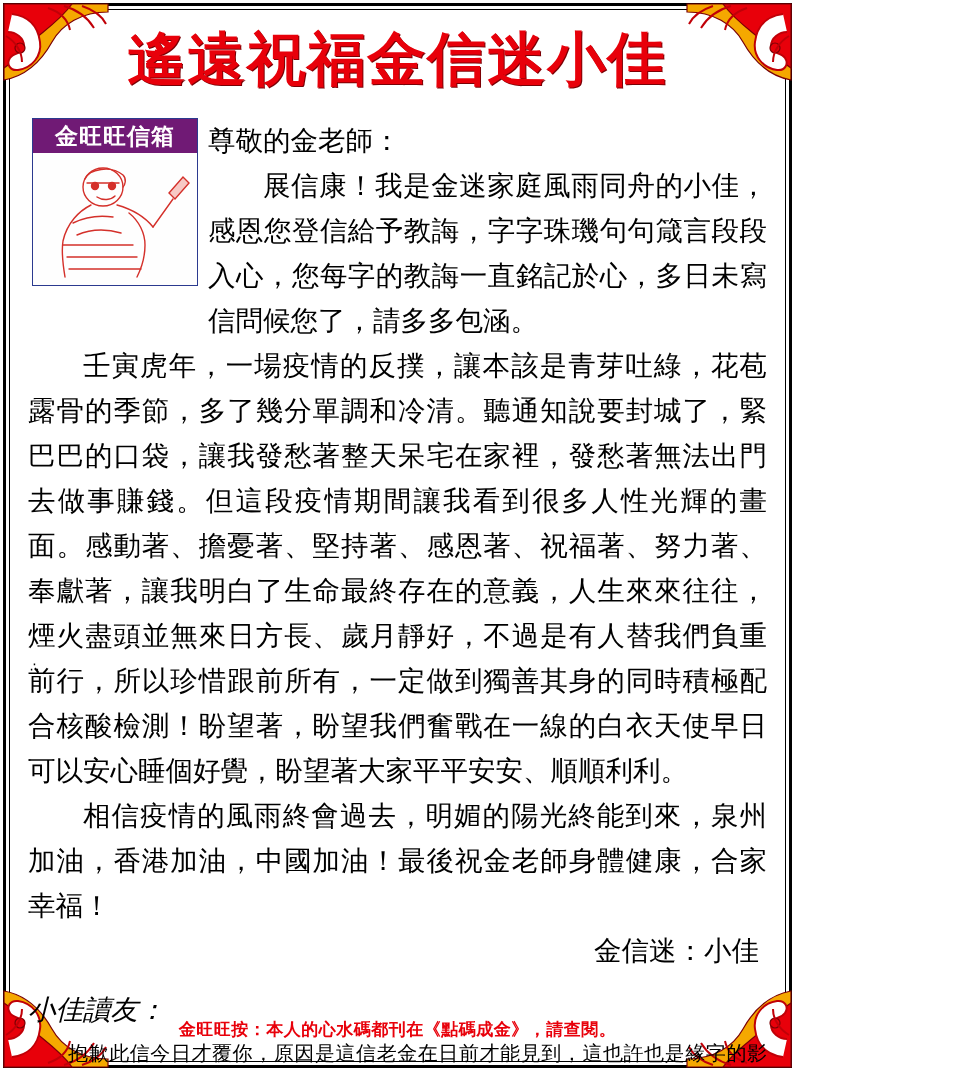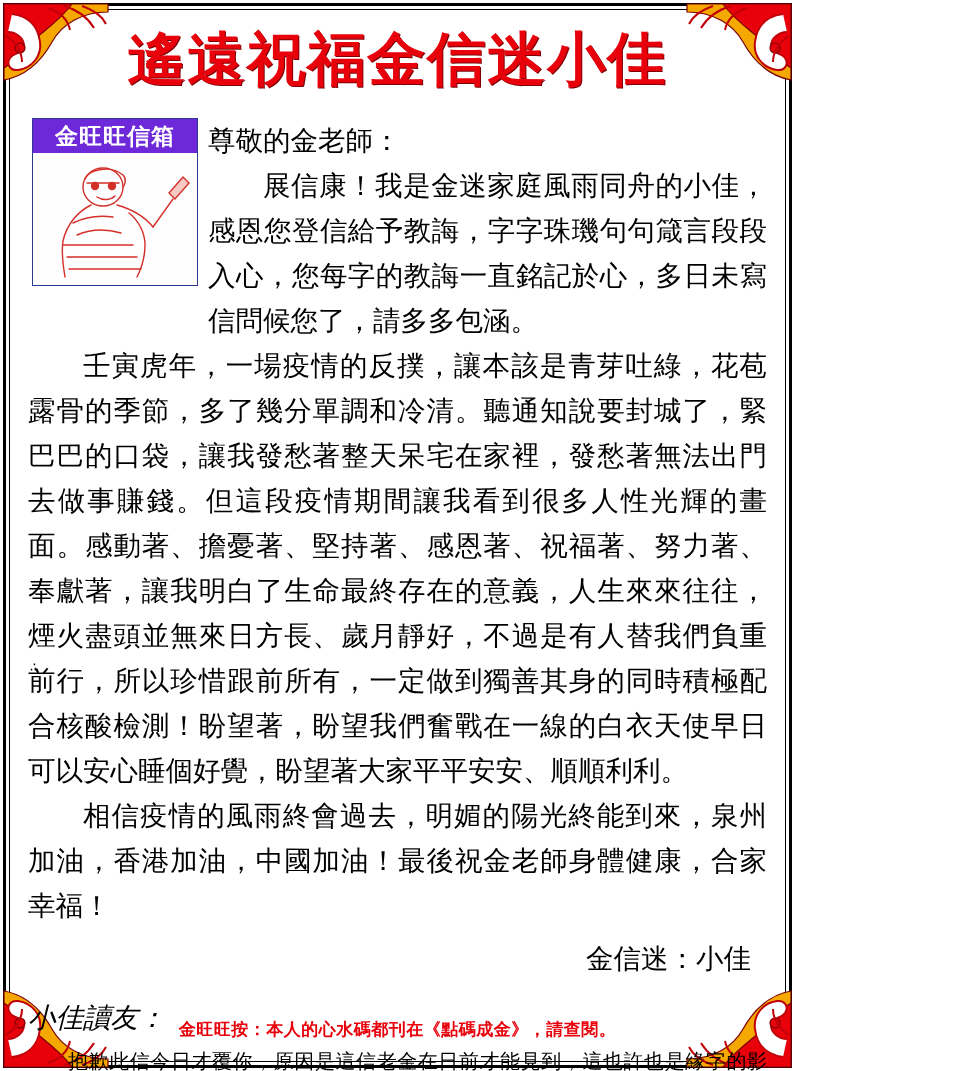--- a/index.html
+++ b/index.html
@@ -83,21 +83,21 @@
     top: 104px;
     width: 166px;
     height: 168px;
     border: 1px solid #2b3a8f;
     background: #fdfdfd;
     box-sizing: border-box;
     overflow: hidden;
   }
   .logo-banner {
     height: 34px;
-    background: #6d28d9;
+    background: #701a75;
     color: #ffffff;
     font-weight: bold;
     font-size: 23px;
     line-height: 34px;
     text-align: center;
     letter-spacing: 1px;
     white-space: nowrap;
   }
   .logo-art {
     position: relative;
@@ -124,21 +124,21 @@
   .para.no-indent { text-indent: 0; }
   .para.first-block {
     margin-left: 180px;
     text-indent: 0;
   }
   .para.wrap-block {
     margin-left: 180px;
     text-indent: 2em;
   }
   .sign {
-    margin: 8px;
+    margin: 0;
     text-align: right;
     padding-right: 8px;
   }
   .salutation {
     margin: 14px 0 0 0;
     text-indent: 0;
     font-style: italic;
   }
   .reply {
     margin: 0;

